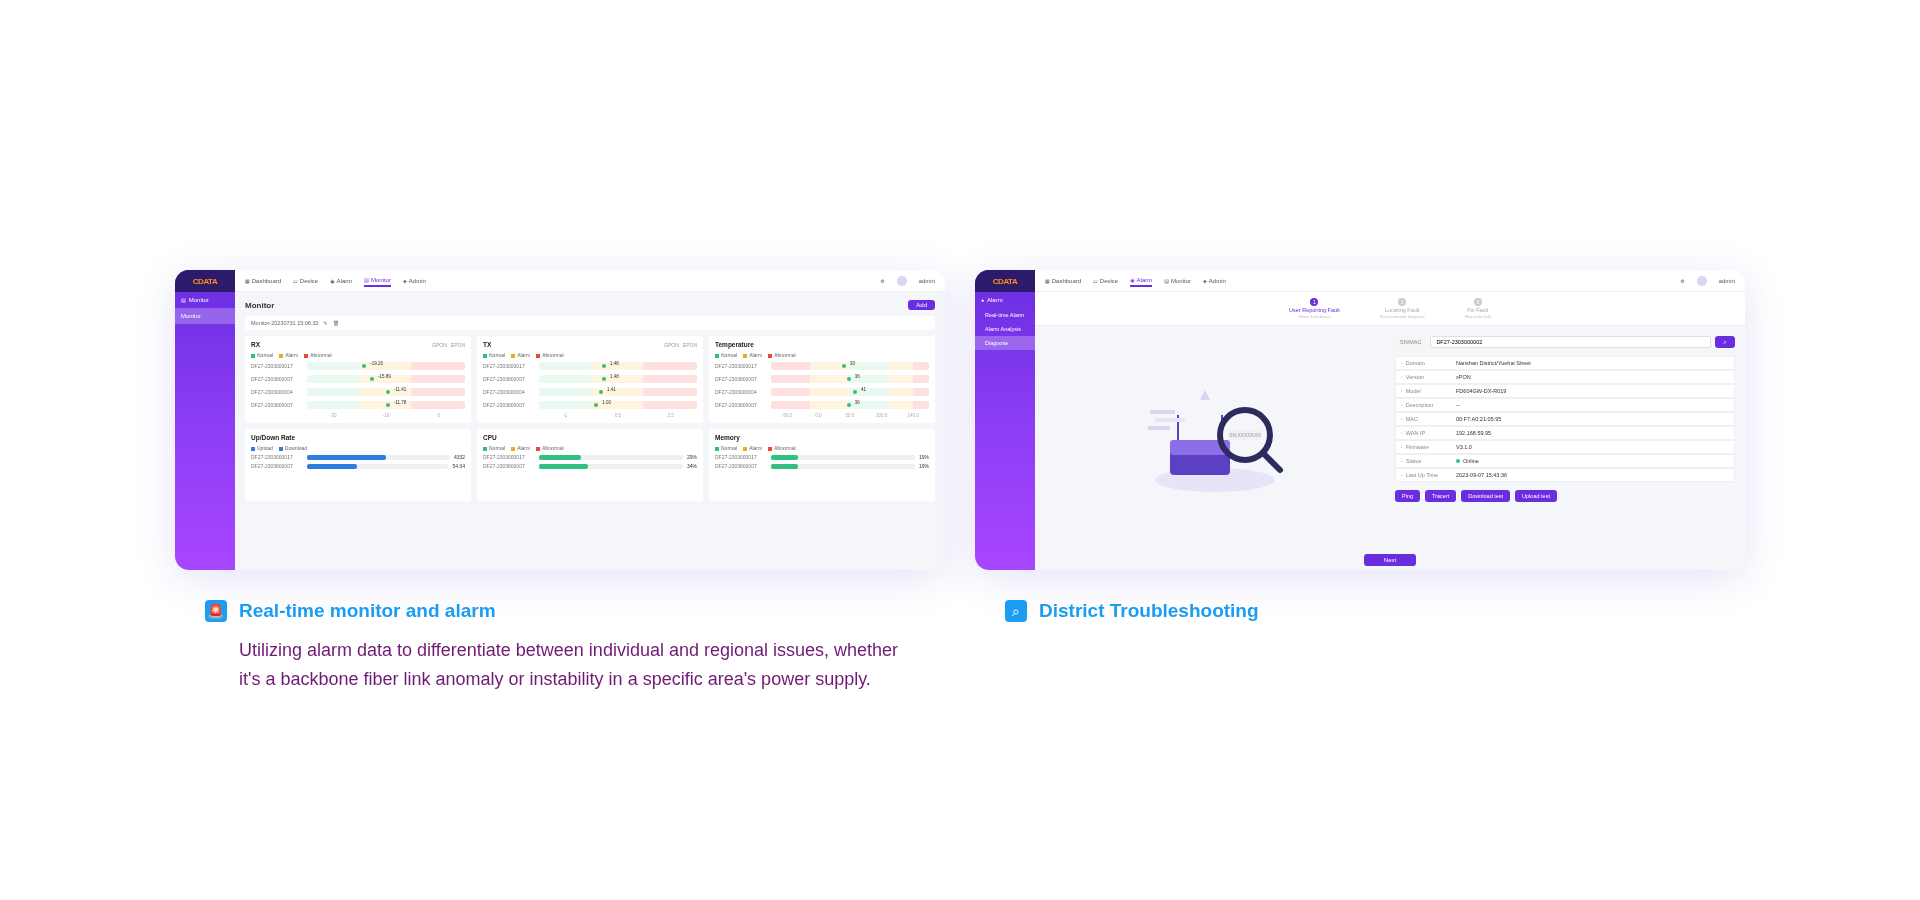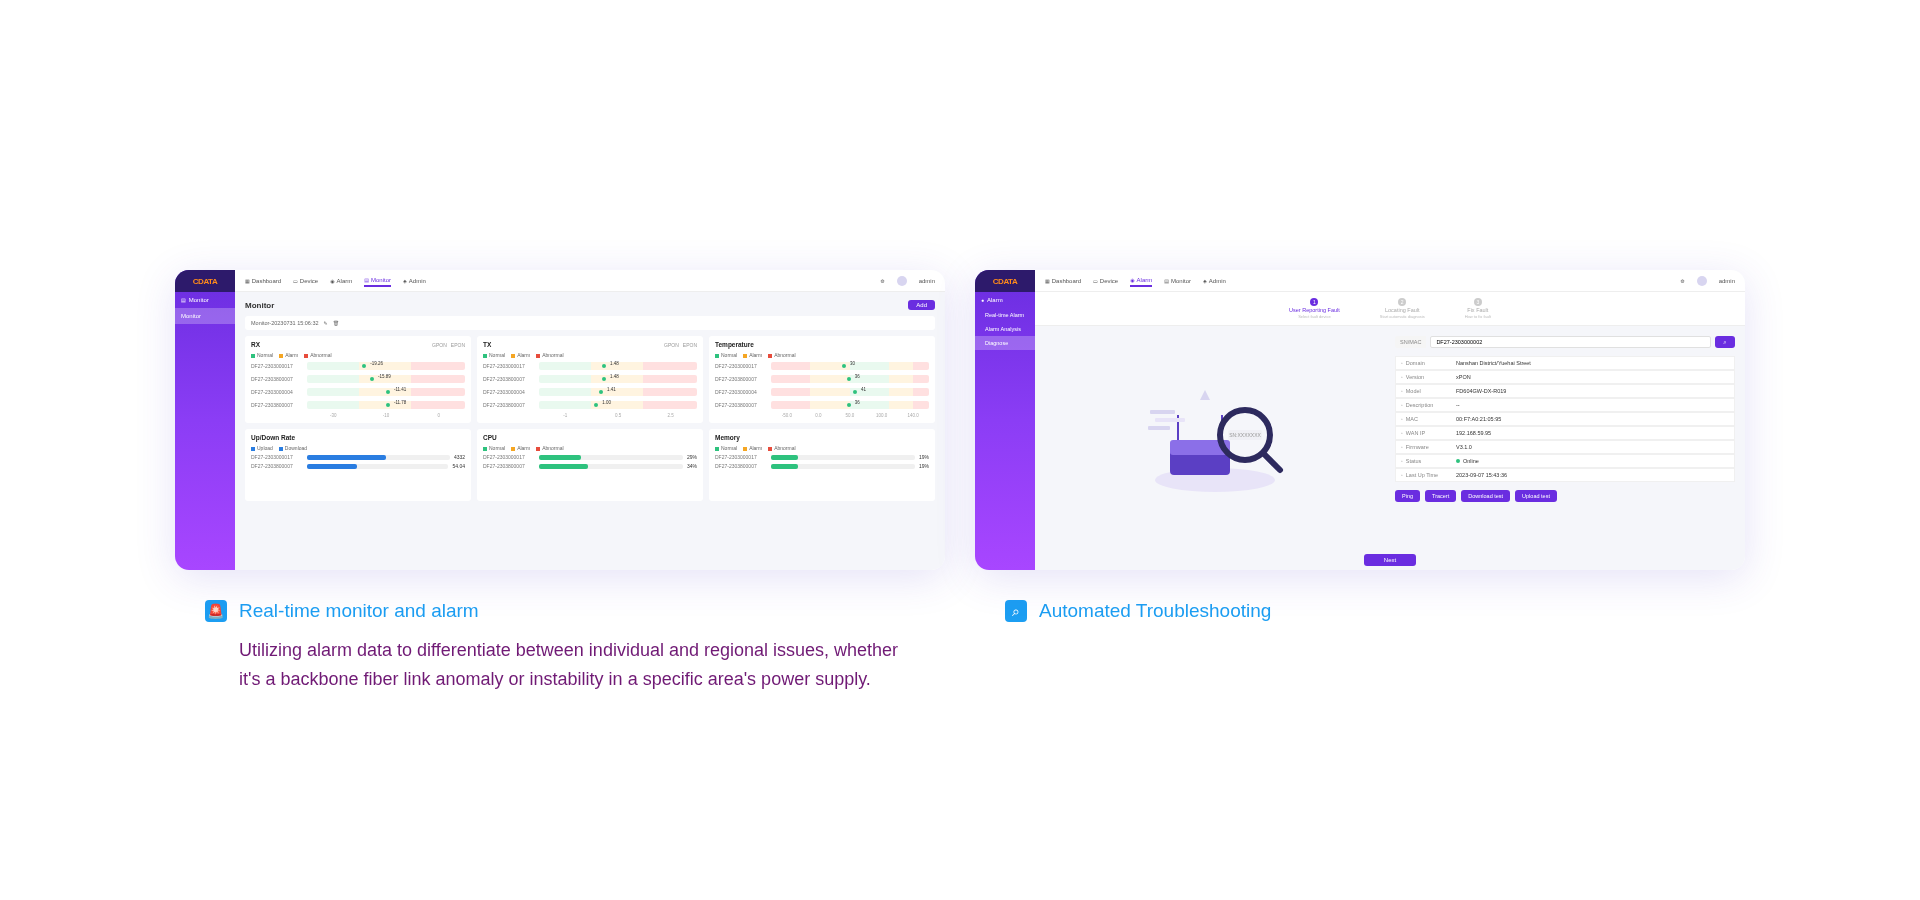--- a/index.html
+++ b/index.html
@@ -67,21 +67,21 @@
 .action-row { display:flex; gap:5px; margin-top:4px; }
 .action-btn { background:#6a2de0; color:#fff; padding:3px 7px; border-radius:3px; font-size:5.5px; }
 .next-btn { background:#6a2de0; color:#fff; padding:3px 20px; font-size:6px; border-radius:3px; margin:0 auto; }
 .status-dot { width:4px; height:4px; border-radius:50%; background:#2ec27e; display:inline-block; margin-right:3px; }
 
 
 .captions { display:flex; gap:30px; padding:30px 175px 0; }
 .caption { flex:1; padding:0 30px; }
 .cap-head { display:flex; align-items:center; gap:12px; margin-bottom:14px; }
 .cap-icon { width:22px; height:22px; background:#1c9ef2; border-radius:4px; display:flex; align-items:center; justify-content:center; color:#fff; font-size:14px; }
-.cap-title { font-size:19px; font-weight:400; color:#1c9ef2;text-align:center; }
+.cap-title { font-size:19px; font-weight:700; color:#1c9ef2;text-align:center; }
 .cap-text { font-size:18px; line-height:1.6; color:#701a75; padding-left:34px; }
 .ico { font-size:5px; }
 </style>
 </head>
 <body>
 
 <div class="container">
 
   <div class="screenshot-card">
     <div class="sidebar">
@@ -502,16 +502,16 @@
   <div class="caption">
     <div class="cap-head">
       <div class="cap-icon">🚨</div>
       <div class="cap-title">Real-time monitor and alarm</div>
     </div>
     <div class="cap-text">Utilizing alarm data to differentiate between individual and regional issues, whether it's a backbone fiber link anomaly or instability in a specific area's power supply.</div>
   </div>
   <div class="caption">
     <div class="cap-head">
       <div class="cap-icon">⌕</div>
-      <div class="cap-title">Automated Troubleshooting</div>
+      <div class="cap-title">District Troubleshooting</div>
     </div>
   </div>
 </div>
 
 </body></html>

